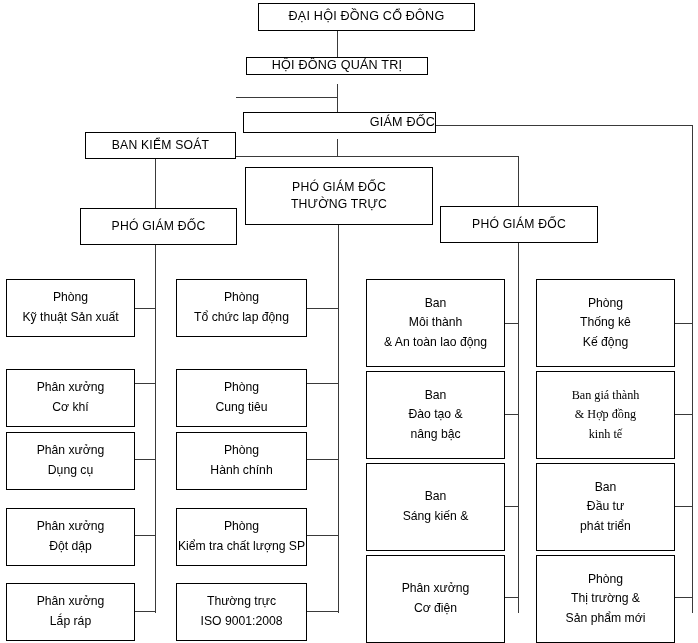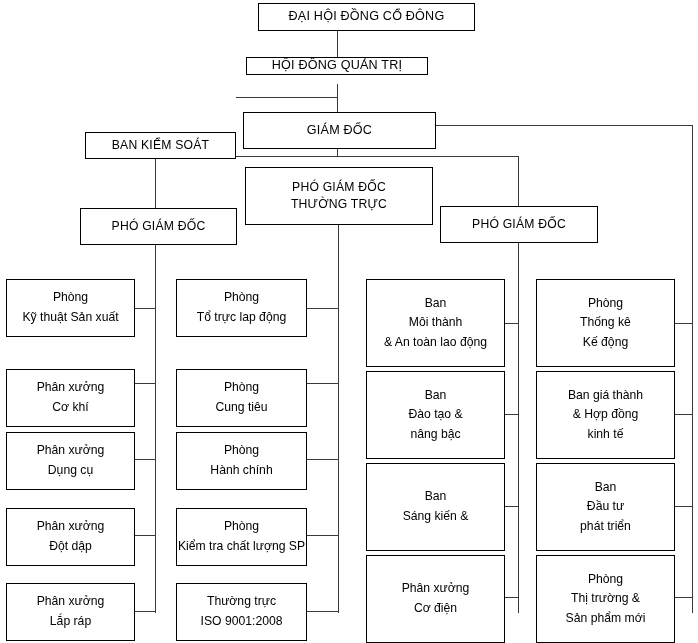--- a/index.html
+++ b/index.html
@@ -100,21 +100,21 @@
   </div>
 
   <div class="node top" style="left:246px;top:57px;width:182px;height:18px;">
     <span class="ln">HỘI ĐỒNG QUẢN TRỊ</span>
   </div>
 
   <div class="node exec" style="left:85px;top:84px;width:151px;height:27px;margin-top:48px;">
     <span class="ln">BAN KIỂM SOÁT</span>
   </div>
 
-  <div class="node top" style="left:243px;top:112px;width:193px;height:37px;">
+  <div class="node top" style="left:243px;top:112px;width:193px;height:21px;align-items:flex-end;">
     <span class="ln">GIÁM ĐỐC</span>
   </div>
 
   <div class="node exec" style="left:80px;top:208px;width:157px;height:37px;">
     <span class="ln">PHÓ GIÁM ĐỐC</span>
   </div>
 
   <div class="node exec" style="left:245px;top:167px;width:188px;height:58px;">
     <span class="ln">PHÓ GIÁM ĐỐC</span>
     <span class="ln">THƯỜNG TRỰC</span>
@@ -140,21 +140,21 @@
     <span class="ln">Phân xưởng</span>
     <span class="ln">Đột dập</span>
   </div>
   <div class="node dept" style="left:6px;top:583px;width:129px;height:58px;">
     <span class="ln">Phân xưởng</span>
     <span class="ln">Lắp ráp</span>
   </div>
 
   <div class="node dept" style="left:176px;top:279px;width:131px;height:58px;">
     <span class="ln">Phòng</span>
-    <span class="ln">Tổ trực lap động</span>
+    <span class="ln">Tổ chức lap động</span>
   </div>
   <div class="node dept" style="left:176px;top:369px;width:131px;height:58px;">
     <span class="ln">Phòng</span>
     <span class="ln">Cung tiêu</span>
   </div>
   <div class="node dept" style="left:176px;top:432px;width:131px;height:58px;">
     <span class="ln">Phòng</span>
     <span class="ln">Hành chính</span>
   </div>
   <div class="node dept" style="left:176px;top:508px;width:131px;height:58px;">
@@ -183,21 +183,21 @@
   <div class="node dept dept3" style="left:366px;top:555px;width:139px;height:88px;">
     <span class="ln">Phân xưởng</span>
     <span class="ln">Cơ điện</span>
   </div>
 
   <div class="node dept dept3" style="left:536px;top:279px;width:139px;height:88px;">
     <span class="ln">Phòng</span>
     <span class="ln">Thống kê</span>
     <span class="ln">Kế động</span>
   </div>
-  <div class="node dept dept3" style="left:536px;top:371px;width:139px;height:88px;">
+  <div class="node dept dept3" style="left:536px;top:371px;width:139px;height:88px;font-family:Liberation Serif, serif;">
     <span class="ln">Ban giá thành</span>
     <span class="ln">&amp; Hợp đồng</span>
     <span class="ln">kinh tế</span>
   </div>
   <div class="node dept dept3" style="left:536px;top:463px;width:139px;height:88px;">
     <span class="ln">Ban</span>
     <span class="ln">Đầu tư</span>
     <span class="ln">phát triển</span>
   </div>
   <div class="node dept dept3" style="left:536px;top:555px;width:139px;height:88px;">

